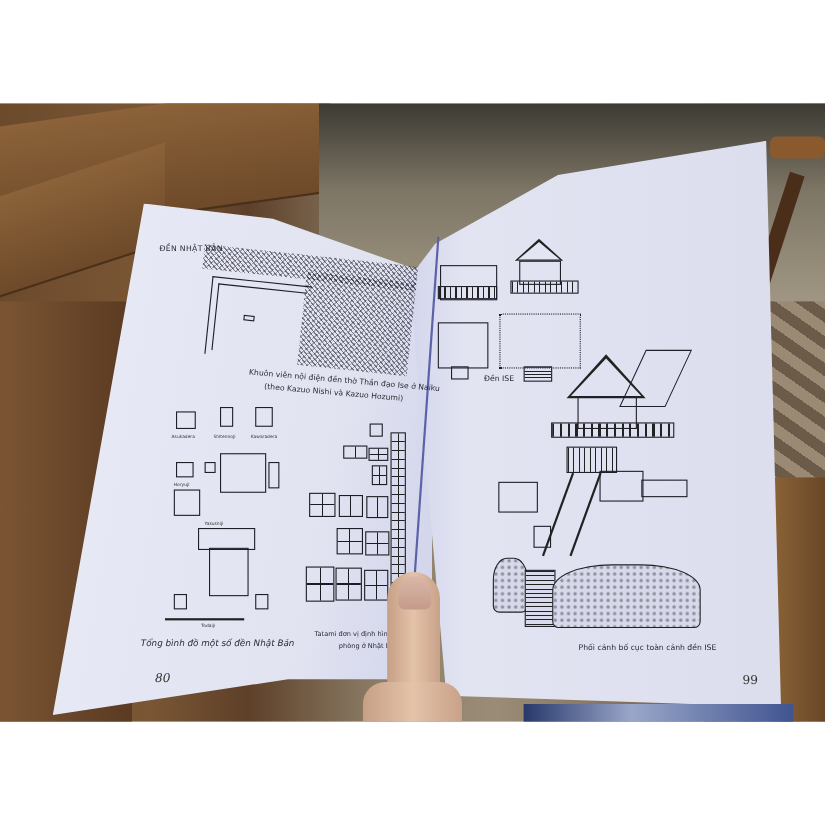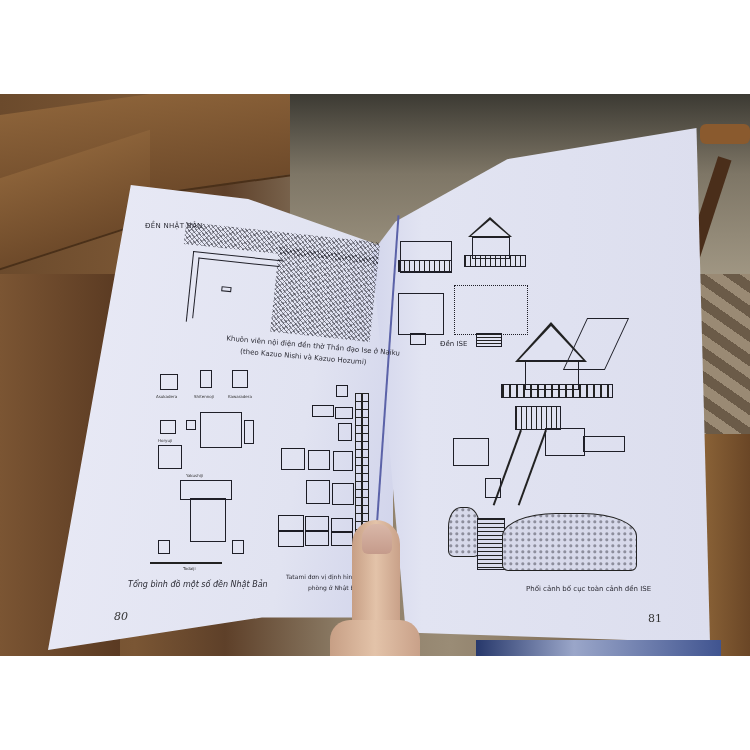--- a/index.html
+++ b/index.html
@@ -14,21 +14,21 @@
     .hand { position:absolute; background:linear-gradient(90deg,#c79f85,#e3c3a9 50%,#c9a189); border-radius:28px 28px 0 0; }
     .nail { position:absolute; background:linear-gradient(180deg,#d9b7a8,#c59b8b); border-radius:14px 14px 6px 6px; }
     .page { position:absolute; background:#e6e7f4; }
     .page-left { left:48px; top:185px; width:345px; height:465px; clip-path:polygon(24% 0%, 58% 3%, 100% 14%, 100% 93%, 62% 93%, 0% 100%); background:linear-gradient(100deg,#e9eaf6 0%, #e1e3f1 70%, #cfd2ea 100%); }
     .page-right { left:372px; top:128px; width:338px; height:520px; clip-path:polygon(7% 18%, 40% 6%, 96% 0%, 100% 99%, 10% 97%, 0% 24%); background:linear-gradient(90deg,#d3d6ec 0%, #e2e4f2 15%, #dcdeee 100%); }
     .spine { position:absolute; left:386px; top:215px; width:2px; height:330px; background:#5b62a8; transform:rotate(4deg); }
     .text { position:absolute; color:#2a2a33; white-space:nowrap; }
     .running-head { left:145px; top:222px; font-size:7px; letter-spacing:0.3px; }
     .cap { font-size:7px; }
     .cap-it { font-size:8px; font-style:italic; }
-    .pnum { font-family:"DejaVu Serif", serif; font-size:11px; color:#333; }
+    .pnum { font-family:"DejaVu Serif", serif; font-size:11px; color:#333;margin-left:27px; }
     .drawing { position:absolute; }
     .hatch { background:
         repeating-linear-gradient(45deg, rgba(40,40,50,.55) 0 1px, transparent 1px 3px),
         repeating-linear-gradient(-45deg, rgba(40,40,50,.35) 0 1px, transparent 1px 4px);
       border:1px solid #222; }
     .box { position:absolute; border:1.5px solid #1f1f28; background:transparent; }
     .tatami { position:absolute; border:1.5px solid #1c1c24;
       background: linear-gradient(90deg, transparent 48%, #1c1c24 48%, #1c1c24 52%, transparent 52%),
                   linear-gradient(0deg, transparent 48%, #1c1c24 48%, #1c1c24 52%, transparent 52%); }
     .grid-col { position:absolute; border:1px solid #222;
@@ -155,19 +155,19 @@
   <div style="position:absolute;left:75px;top:120px;width:1.5px;height:80px;background:#222;transform:rotate(20deg);transform-origin:top;"></div>
   <div style="position:absolute;left:100px;top:120px;width:1.5px;height:80px;background:#222;transform:rotate(20deg);transform-origin:top;"></div>
   <div class="box" style="left:40px;top:168px;width:14px;height:18px;"></div>
 </div>
 
 <div class="tree-row" style="left:448px;top:507px;width:30px;height:48px;"></div>
 <div class="box" style="left:477px;top:518px;width:26px;height:50px;background:repeating-linear-gradient(180deg,#222 0 1px,#d9dbec 1px 4px);"></div>
 <div class="tree-row" style="left:502px;top:513px;width:133px;height:56px;"></div>
 
 <div class="text cap" style="left:482px;top:585px;padding-left:44px;">Phối cảnh bố cục toàn cảnh đền ISE</div>
-<div class="text pnum" style="left:648px;top:612px;">81</div>
+<div class="text pnum" style="left:648px;top:612px;">99</div>
 
 <div class="hand" style="left:352px;top:520px;width:48px;height:136px;"></div>
 <div class="nail" style="left:362px;top:524px;width:30px;height:30px;"></div>
 <div class="hand" style="left:330px;top:620px;width:90px;height:36px;border-radius:20px 20px 0 0;"></div>
 
 <div class="bottom-strip"></div>
 
 </body></html>

